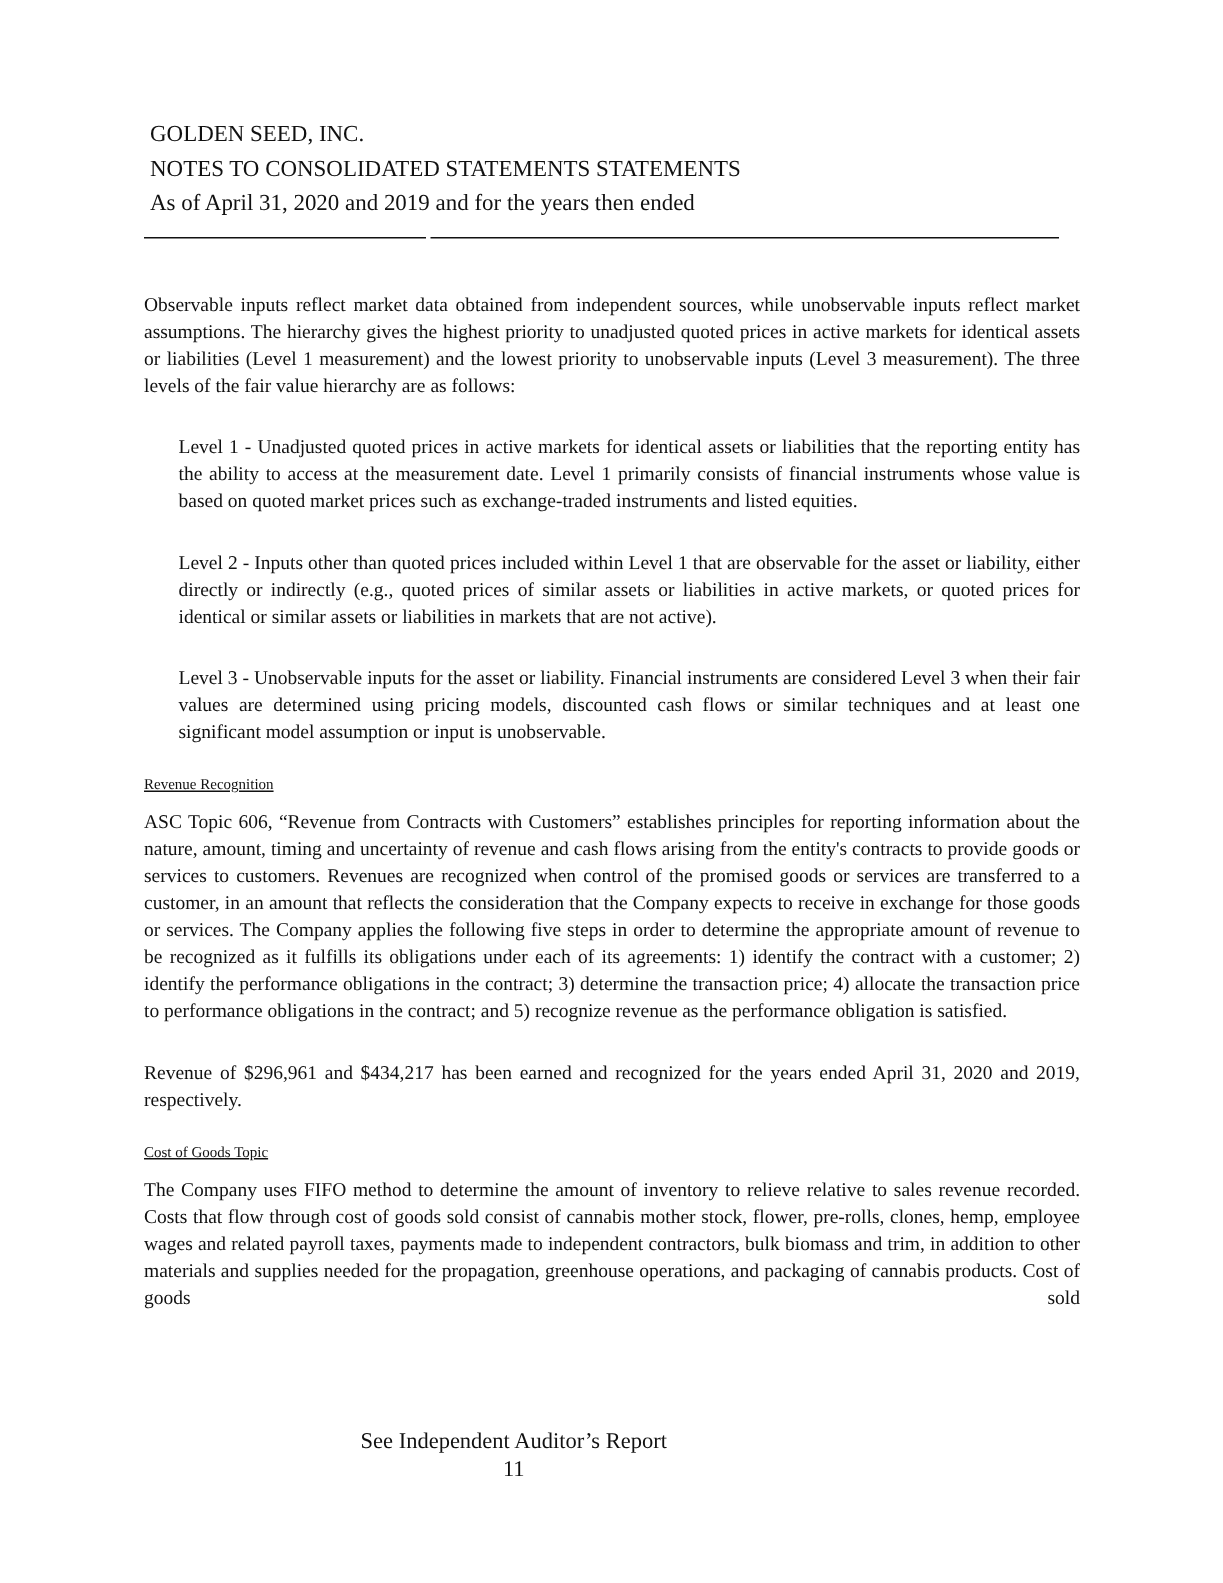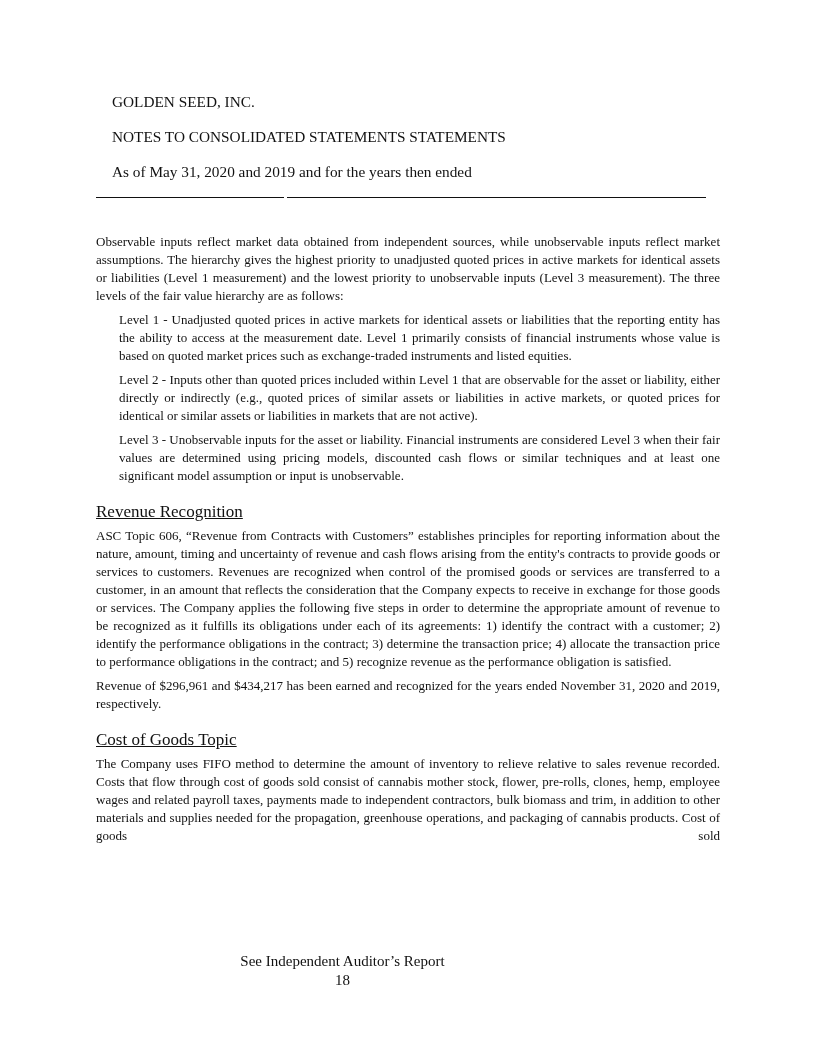--- a/index.html
+++ b/index.html
@@ -17,21 +17,21 @@
     }
     .page {
       position: absolute;
       left: 96px;
       top: 76px;
       width: 624px;
     }
     .header-line {
       font-size: 15.3px;
       line-height: 19px;
-      margin: 16px;
+      margin: 4px;
       white-space: nowrap;
     }
     .divider {
       position: relative;
       height: 1px;
       margin-top: 13px;
       width: 610px;
     }
     .divider .seg {
       position: absolute;
@@ -41,27 +41,27 @@
     }
     .content {
       margin-top: 35px;
     }
     p {
       margin: 0;
       font-size: 13px;
       line-height: 18px;
       text-align: justify;
     }
-    .para-gap { margin-top: 6px; }
+    .para-gap { margin-top: 23px; }
     .indented {
       margin-left: 23px;
       margin-right: 0;
     }
     .section-heading {
-      font-size: 17px;
+      font-size: 10px;
       line-height: 18px;
       text-decoration: underline;
       margin-top: 18px;
       margin-bottom: 6px;
     }
     .footer {
       position: absolute;
       left: 0;
       width: 685px;
       top: 952px;
@@ -70,40 +70,40 @@
       line-height: 19px;
     }
   </style>
 </head>
 <body>
 
 <div class="page">
   <div>
     <p class="header-line">GOLDEN SEED, INC.</p>
     <p class="header-line">NOTES TO CONSOLIDATED STATEMENTS STATEMENTS</p>
-    <p class="header-line">As of May 31, 2020 and 2019 and for the years then ended</p>
+    <p class="header-line">As of April 31, 2020 and 2019 and for the years then ended</p>
     <div class="divider">
       <span class="seg" style="left:0; width:188px;"></span>
       <span class="seg" style="left:191px; width:419px;"></span>
     </div>
   </div>
 
   <div class="content">
     <p>Observable inputs reflect market data obtained from independent sources, while unobservable inputs reflect market assumptions.  The hierarchy gives the highest priority to unadjusted quoted prices in active markets for identical assets or liabilities (Level 1 measurement) and the lowest priority to unobservable inputs (Level 3 measurement).  The three levels of the fair value hierarchy are as follows:</p>
 
     <p class="indented para-gap">Level 1 - Unadjusted quoted prices in active markets for identical assets or liabilities that the reporting entity has the ability to access at the measurement date.  Level 1 primarily consists of financial instruments whose value is based on quoted market prices such as exchange-traded instruments and listed equities.</p>
     <p class="indented para-gap">Level 2 - Inputs other than quoted prices included within Level 1 that are observable for the asset or liability, either directly or indirectly (e.g., quoted prices of similar assets or liabilities in active markets, or quoted prices for identical or similar assets or liabilities in markets that are not active).</p>
     <p class="indented para-gap">Level 3 - Unobservable inputs for the asset or liability.  Financial instruments are considered Level 3 when their fair values are determined using pricing models, discounted cash flows or similar techniques and at least one significant model assumption or input is unobservable.</p>
 
 
     <div class="section-heading">Revenue Recognition</div>
     <p>ASC Topic 606, “Revenue from Contracts with Customers” establishes principles for reporting information about the nature, amount, timing and uncertainty of revenue and cash flows arising from the entity's contracts to provide goods or services to customers.  Revenues are recognized when control of the promised goods or services are transferred to a customer, in an amount that reflects the consideration that the Company expects to receive in exchange for those goods or services. The Company applies the following five steps in order to determine the appropriate amount of revenue to be recognized as it fulfills its obligations under each of its agreements: 1) identify the contract with a customer; 2) identify the performance obligations in the contract; 3) determine the transaction price; 4) allocate the transaction price to performance obligations in the contract; and 5) recognize revenue as the performance obligation is satisfied.</p>
-    <p class="para-gap">Revenue of $296,961 and $434,217 has been earned and recognized for the years ended November 31, 2020 and 2019, respectively.</p>
+    <p class="para-gap">Revenue of $296,961 and $434,217 has been earned and recognized for the years ended April 31, 2020 and 2019, respectively.</p>
 
     <div class="section-heading">Cost of Goods Topic</div>
     <p style="text-align-last: justify;">The Company uses FIFO method to determine the amount of inventory to relieve relative to sales revenue recorded.  Costs that flow through cost of goods sold consist of cannabis mother stock, flower, pre-rolls, clones, hemp, employee wages and related payroll taxes, payments made to independent contractors, bulk biomass and trim, in addition to other materials and supplies needed for the propagation, greenhouse operations, and packaging of cannabis products.  Cost of goods sold</p>
   </div>
 </div>
 
 <div class="footer">
   <div>See Independent Auditor’s Report</div>
-  <div>18</div>
+  <div>11</div>
 </div>
 
 </body></html>

